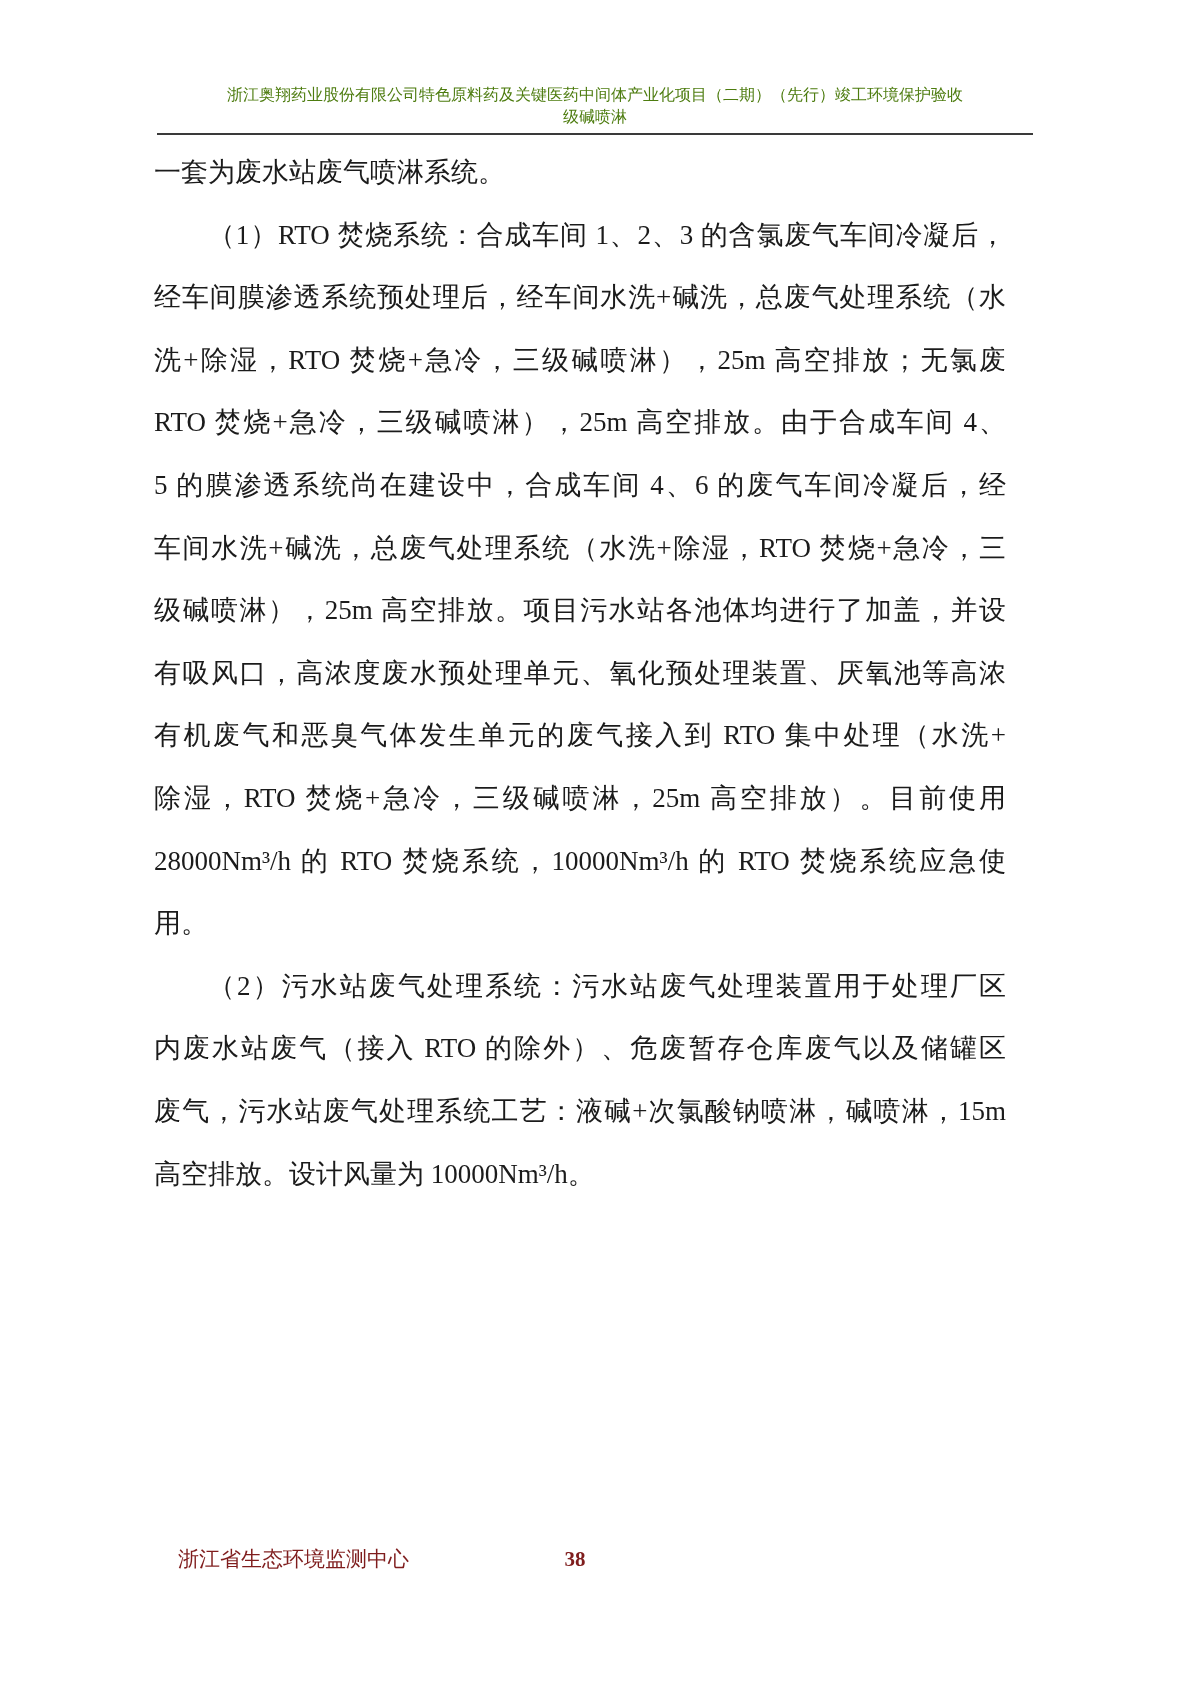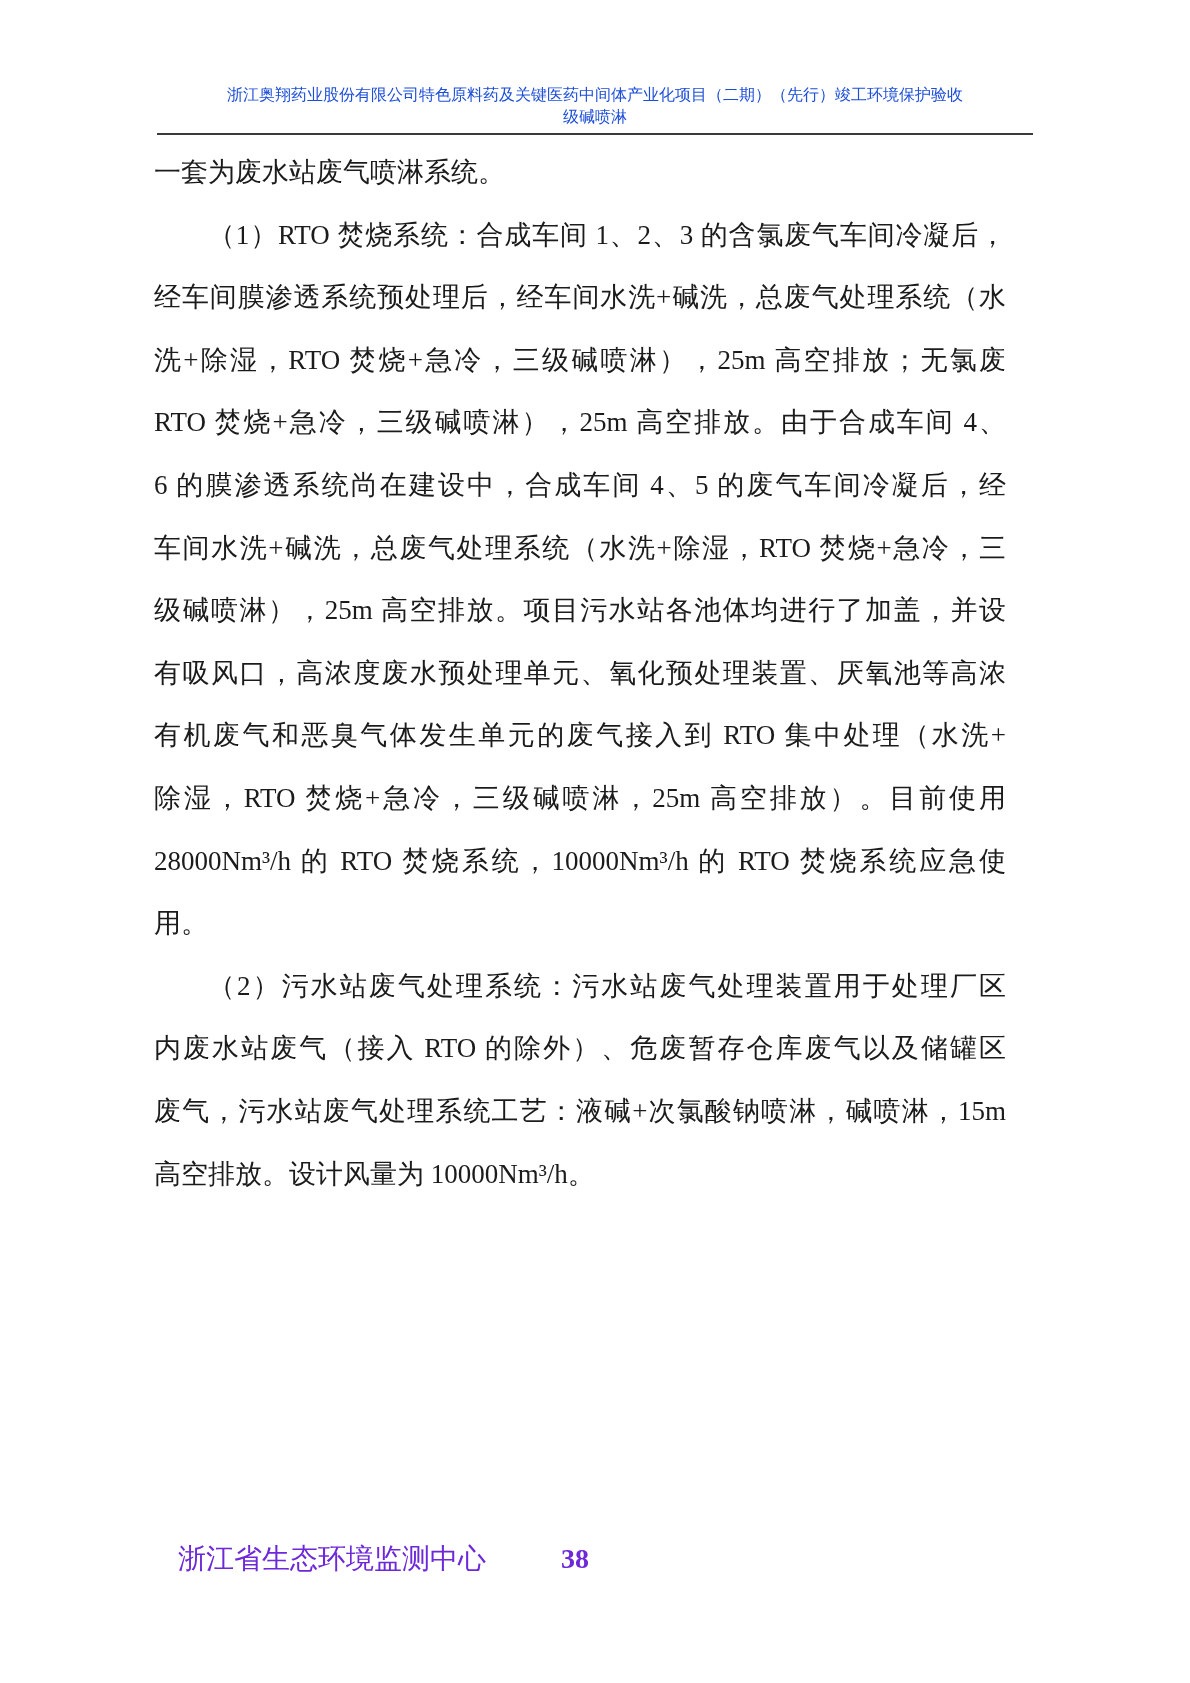--- a/index.html
+++ b/index.html
@@ -12,21 +12,21 @@
     color:#1b1b1b;
     overflow:hidden;
   }
   
   .page-header{
     position:absolute;
     top:84px;left:157px;width:876px;
     text-align:center;
     font-size:16px;
     line-height:22px;
-    color:#1d4ed8;
+    color:#4d7c0f;
     border-bottom:2px solid #3a3a3a;
     padding-bottom:5px;
   }
   .page-header .hline{white-space:nowrap;}
   
   .doc-body{
     position:absolute;
     top:141px;left:154px;width:852px;
     font-size:27px;
     color:#1b1b1b;
@@ -42,22 +42,22 @@
   }
   .line.last{
     text-align-last:left;
     white-space:normal;
   }
   .line.indent{text-indent:54px;}
   
   .page-footer{
     position:absolute;
     top:1544px;left:170px;width:852px;height:30px;
-    font-size:28px;line-height:30px;
-    color:#6d28d9;
+    font-size:21px;line-height:30px;
+    color:#7f1d1d;
   }
   .footer-org{position:absolute;left:8px;top:0;}
   .footer-page{position:absolute;left:385px;top:0;width:40px;text-align:center;font-weight:bold;}
 </style>
 </head>
 <body>
 
 <div class="page">
 
   <div class="page-header">
@@ -68,21 +68,21 @@
   <div class="doc-body">
 
   <div class="paragraph">
         <div class="line last">一套为废水站废气喷淋系统。</div>
       </div>
       <div class="paragraph">
         <div class="line indent">（1）RTO 焚烧系统：合成车间 1、2、3 的含氯废气车间冷凝后，</div>
         <div class="line">经车间膜渗透系统预处理后，经车间水洗+碱洗，总废气处理系统（水</div>
         <div class="line">洗+除湿，RTO 焚烧+急冷，三级碱喷淋），25m 高空排放；无氯废</div>
         <div class="line">RTO 焚烧+急冷，三级碱喷淋），25m 高空排放。由于合成车间 4、</div>
-        <div class="line">6 的膜渗透系统尚在建设中，合成车间 4、5 的废气车间冷凝后，经</div>
+        <div class="line">5 的膜渗透系统尚在建设中，合成车间 4、6 的废气车间冷凝后，经</div>
         <div class="line">车间水洗+碱洗，总废气处理系统（水洗+除湿，RTO 焚烧+急冷，三</div>
         <div class="line">级碱喷淋），25m 高空排放。项目污水站各池体均进行了加盖，并设</div>
         <div class="line">有吸风口，高浓度废水预处理单元、氧化预处理装置、厌氧池等高浓</div>
         <div class="line">有机废气和恶臭气体发生单元的废气接入到 RTO 集中处理（水洗+</div>
         <div class="line">除湿，RTO 焚烧+急冷，三级碱喷淋，25m 高空排放）。目前使用</div>
         <div class="line">28000Nm³/h 的 RTO 焚烧系统，10000Nm³/h 的 RTO 焚烧系统应急使</div>
         <div class="line last">用。</div>
       </div>
       <div class="paragraph">
         <div class="line indent">（2）污水站废气处理系统：污水站废气处理装置用于处理厂区</div>

